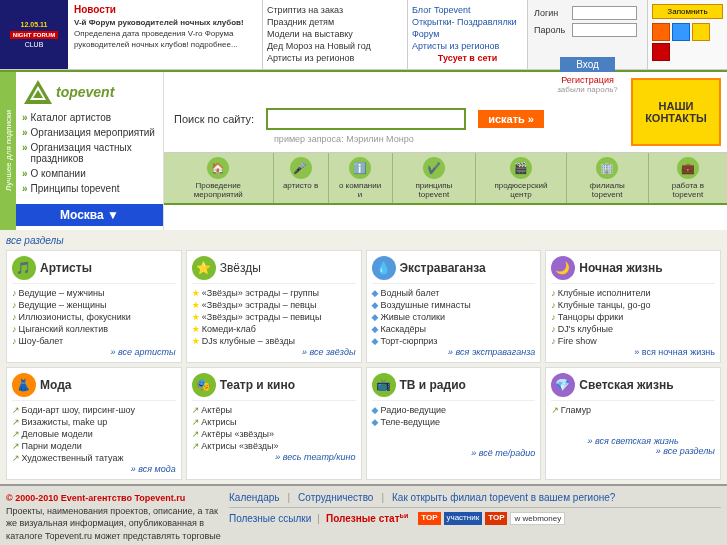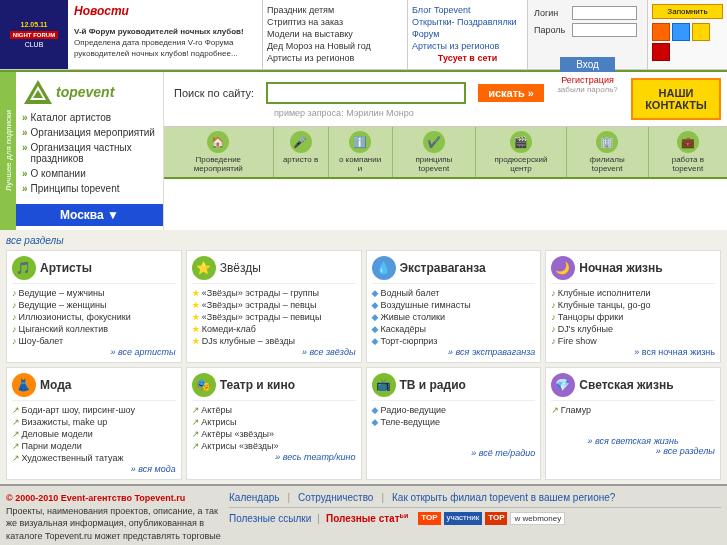--- a/index.html
+++ b/index.html
@@ -13,30 +13,30 @@
 
   <div style="display:flex; height:70px; border-bottom:1px solid #ccc;">
 
     <div style="width:68px; background:#1a1a6e; display:flex; flex-direction:column; align-items:center; justify-content:center; padding:3px; flex-shrink:0;">
       <div style="color:#ffd700; font-size:7px; text-align:center; line-height:1.3; font-weight:bold;">12.05.11</div>
       <div style="background:#cc0000; color:#fff; font-size:6px; padding:1px 3px; margin:2px 0; text-align:center; font-weight:bold;">NIGHT FORUM</div>
       <div style="color:#fff; font-size:7px; text-align:center; line-height:1.2;">CLUB</div>
     </div>
 
     <div style="width:195px; padding:4px 6px; border-right:1px solid #ccc; overflow:hidden; flex-shrink:0;">
-      <div style="color:#cc0000; font-size:12px; font-weight:bold; margin-bottom:8px;font-style:italic;">Новости</div>
+      <div style="color:#cc0000; font-size:10px; font-weight:bold; margin-bottom:2px;">Новости</div>
       <div style="font-size:8px; line-height:1.4; color:#333;">
         <strong>V-й Форум руководителей ночных клубов!</strong><br>
         Определена дата проведения V-го Форума руководителей ночных клубов! подробнее...
       </div>
     </div>
 
     <div style="width:145px; padding:4px; border-right:1px solid #ccc; flex-shrink:0;">
+      <a href="#" style="display:block; font-size:9px; color:#333; padding:1px 0;">Стриптиз на заказ</a>
       <a href="#" style="display:block; font-size:9px; color:#333; padding:1px 0;">Праздник детям</a>
-      <a href="#" style="display:block; font-size:9px; color:#333; padding:1px 0;">Стриптиз на заказ</a>
       <a href="#" style="display:block; font-size:9px; color:#333; padding:1px 0;">Модели на выставку</a>
       <a href="#" style="display:block; font-size:9px; color:#333; padding:1px 0;">Дед Мороз на Новый год</a>
       <a href="#" style="display:block; font-size:9px; color:#333; padding:1px 0;">Артисты из регионов</a>
     </div>
 
     <div style="width:120px; padding:4px; border-right:1px solid #ccc; flex-shrink:0;">
       <a href="#" style="display:block; font-size:9px; color:#2255aa; padding:1px 0;">Блог Topevent</a>
       <a href="#" style="display:block; font-size:9px; color:#2255aa; padding:1px 0;">Открытки- Поздравлялки</a>
       <a href="#" style="display:block; font-size:9px; color:#2255aa; padding:1px 0;">Форум</a>
       <a href="#" style="display:block; font-size:9px; color:#2255aa; padding:1px 0;">Артисты из регионов</a>
@@ -97,21 +97,21 @@
     <div style="background:#1d4ed8; color:#fff; font-size:12px; font-weight:bold; padding:4px 8px; margin-top:6px; cursor:pointer; text-align:center;">
       <span>Москва</span> ▼
     </div>
   </div>
 
   <div style="flex:1; display:flex; flex-direction:column;">
 
     <div style="display:flex; align-items:stretch; border-bottom:1px solid #ccc;">
 
       <div style="flex:1; padding:10px 10px 8px;">
-        <div style="display:flex; align-items:center; gap:12px; margin-bottom:4px;">
+        <div style="display:flex; align-items:center; gap:12px; margin-bottom:4px;margin-top:26px;">
           <span style="font-size:11px; color:#333; white-space:nowrap;">Поиск по сайту:</span>
           <input type="text" style="width: 200px; height: 22px; font-size: 10px; border: 2px solid rgb(106, 154, 42); padding: 2px 6px;">
           <button style="background:#ff6600; color:#fff; border:none; font-size:11px; padding:3px 10px; cursor:pointer; font-weight:bold;">искать »</button>
         </div>
         <div style="font-size:9px; color:#999; margin-left:100px;">пример запроса: Мэрилин Монро</div>
       </div>
 
       <div style="width:90px; background:#ffd700; border:2px solid #ff8800; margin:6px; display:flex; align-items:center; justify-content:center; text-align:center; font-size:11px; font-weight:bold; color:#333; padding:4px; cursor:pointer;">
         <span>НАШИ КОНТАКТЫ</span>
       </div>

